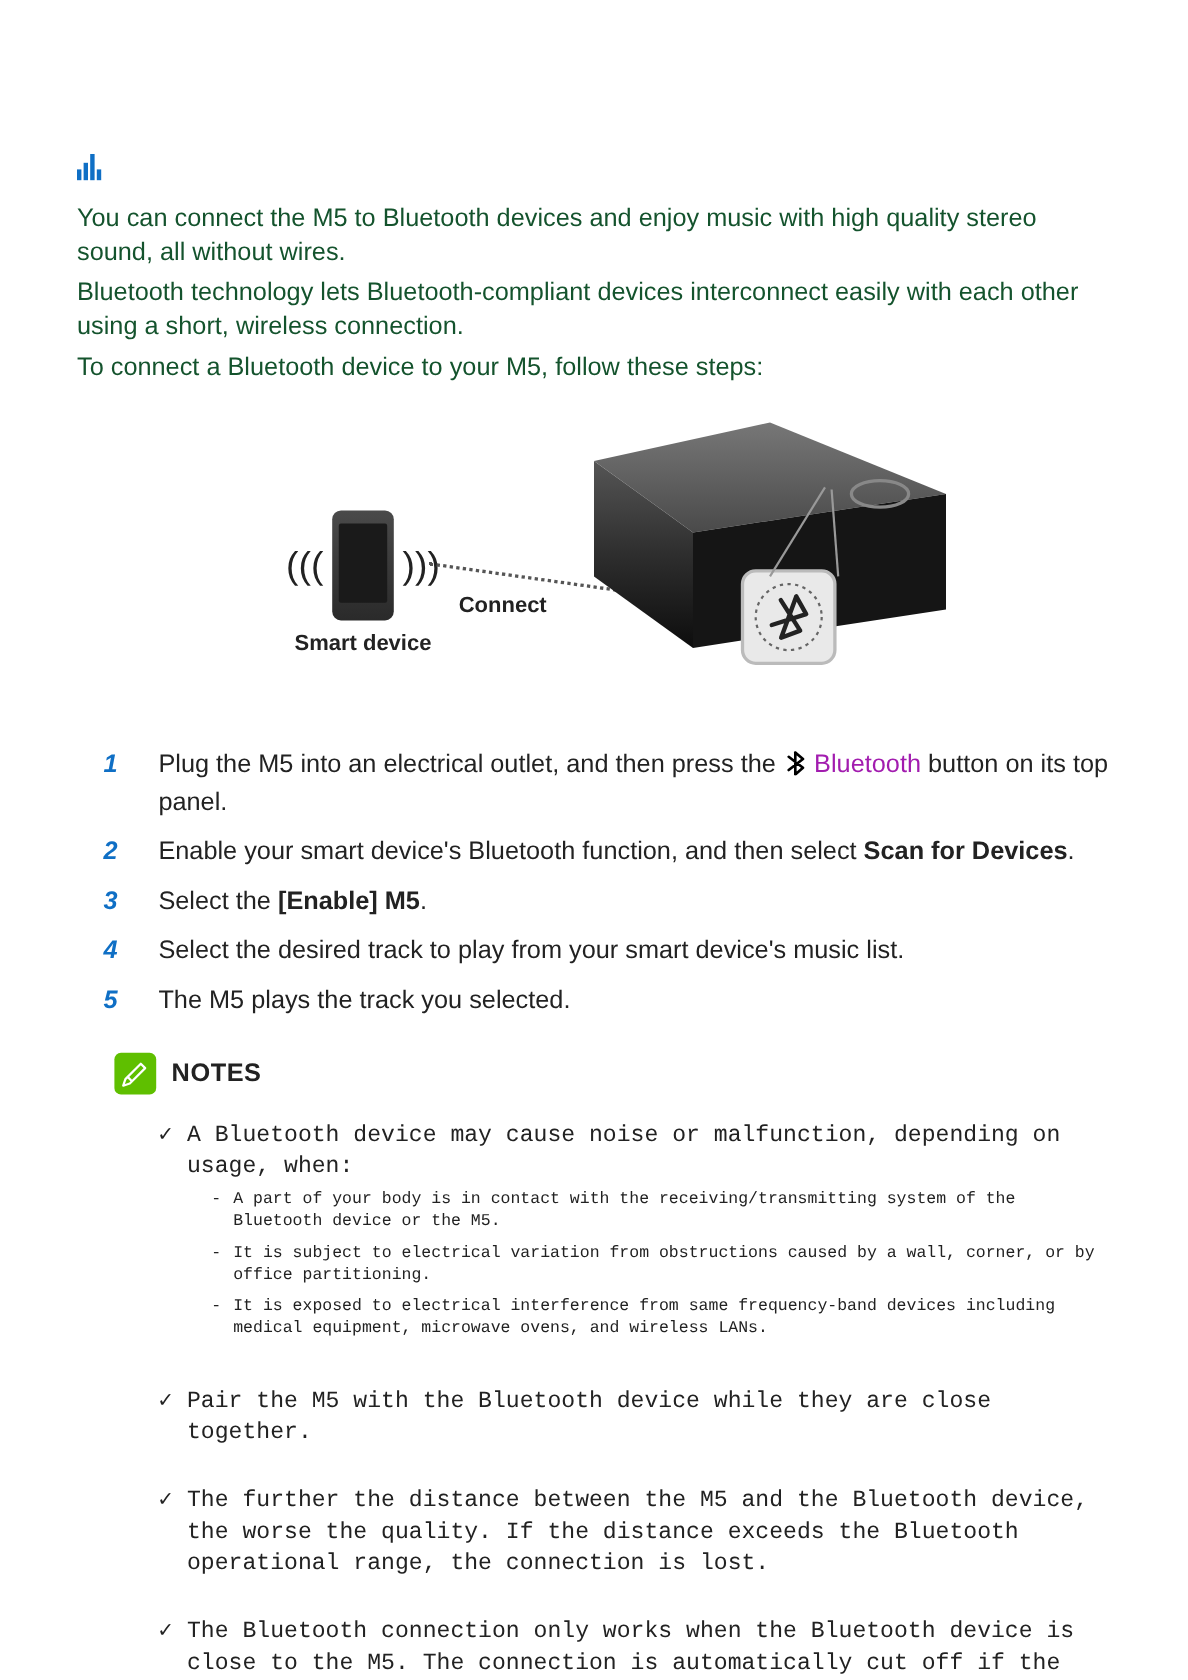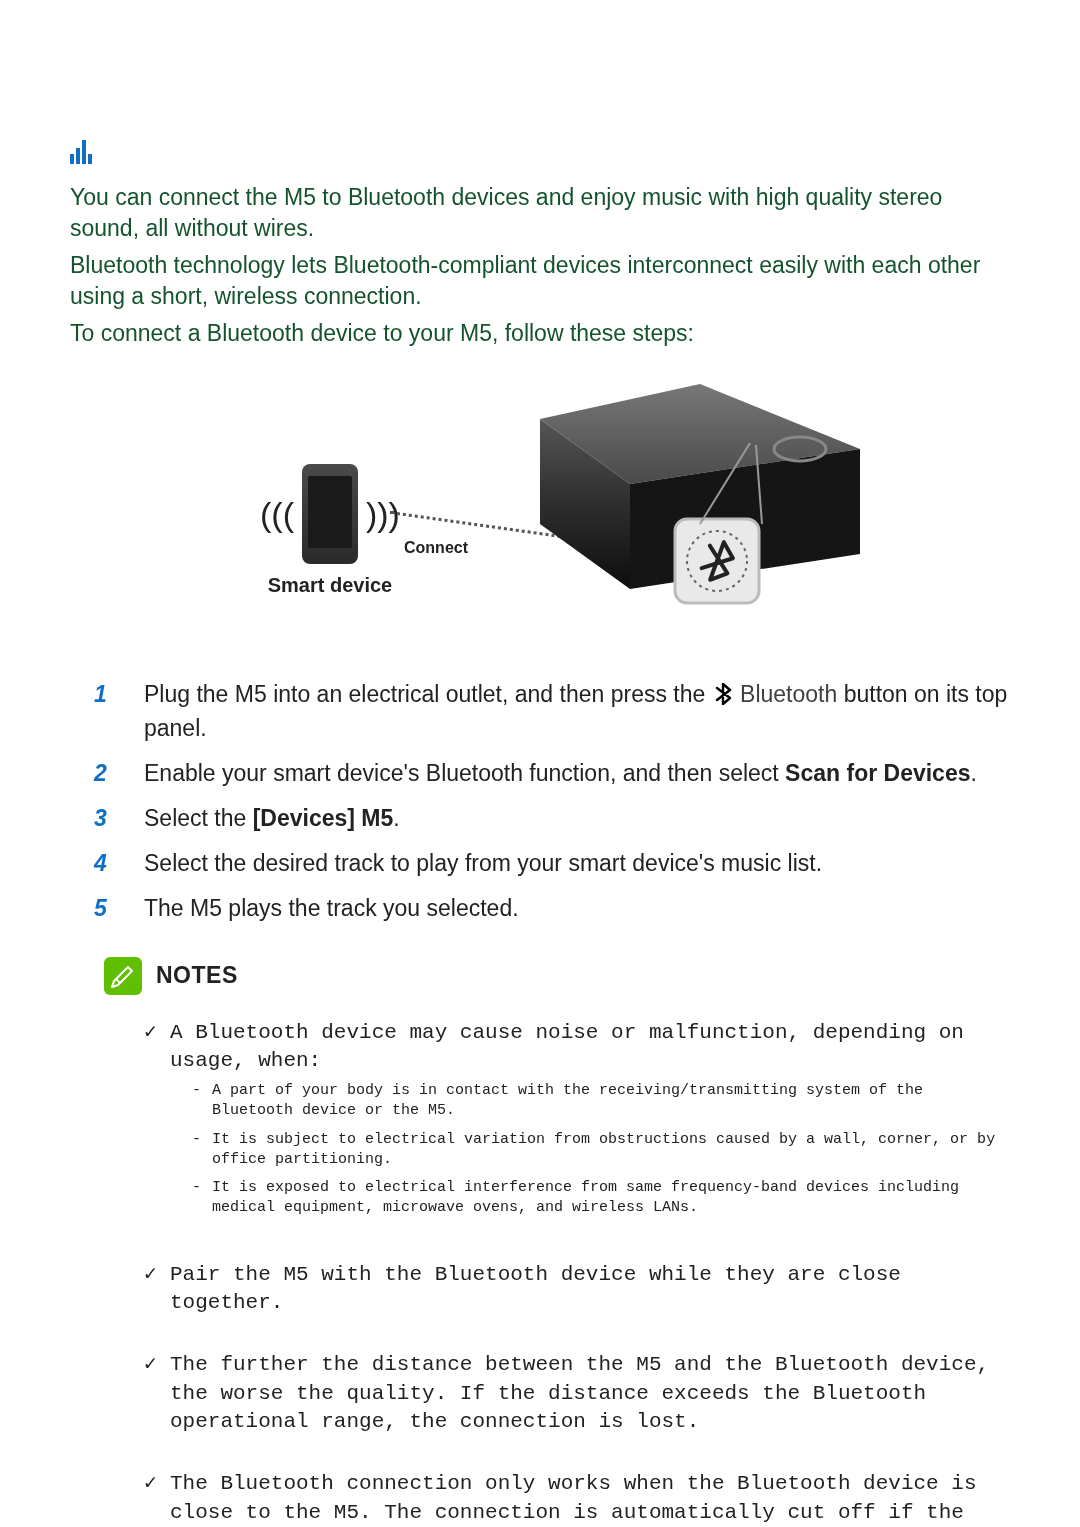--- a/index.html
+++ b/index.html
@@ -81,23 +81,23 @@
     position: absolute;
     left: 130px;
     top: 122px;
     width: 240px;
     border-top: 3px dotted #555;
     transform-origin: left center;
     transform: rotate(8deg);
   }
   .connect-label {
     position:absolute;
-    left: 144px;
+    left: 157px;
     top: 150px;
-    font-size: 16px;
+    font-size: 20px;
     font-weight: 600;
     text-align:left;
   }
   .speaker-wrap {
     position:absolute;
     right: -60px;
     top: -10px;
   }
   .steps {
     margin: 0 0 18px 24px;
@@ -122,21 +122,21 @@
     font-style: italic;
     font-weight: 700;
     color: #0f6fc5;
     font-size: 23px;
   }
   .bt-icon {
     display:inline-block;
     vertical-align:-3px;
     margin:0 2px;
   }
-  .bt-word { color:#404040; }
+  .bt-word { color:#a21caf; }
   .bold { font-weight:700; }
 
   .notes-block { margin-top: 10px; padding-left: 34px; }
   .notes-header {
     display:flex;
     align-items:center;
     gap: 14px;
     margin-bottom: 10px;
   }
   .notes-icon {
@@ -282,21 +282,21 @@
           <path d="M9 1 L9 21 L16 15 L3 5 M9 1 L16 7 L3 17" fill="none" stroke="#000" stroke-width="2.4" stroke-linejoin="round" stroke-linecap="round"></path>
         </svg>
       </span>
       <span class="bt-word">Bluetooth</span>
       <span> button on its top panel.</span>
     </li>
     <li>
       <span>Enable your smart device's Bluetooth function, and then select </span><span class="bold">Scan for Devices</span><span>.</span>
     </li>
     <li>
-      <span>Select the </span><span class="bold">[Devices] M5</span><span>.</span>
+      <span>Select the </span><span class="bold">[Enable] M5</span><span>.</span>
     </li>
     <li>Select the desired track to play from your smart device's music list.</li>
     <li>The M5 plays the track you selected.</li>
   </ol>
 
   <div class="notes-block">
     <div class="notes-header">
       <div class="notes-icon">
         <svg width="26" height="26" viewBox="0 0 26 26">
           <path d="M4 18 L18 4 L22 8 L8 22 L2 24 Z" fill="none" stroke="#fff" stroke-width="2" stroke-linejoin="round"></path>

